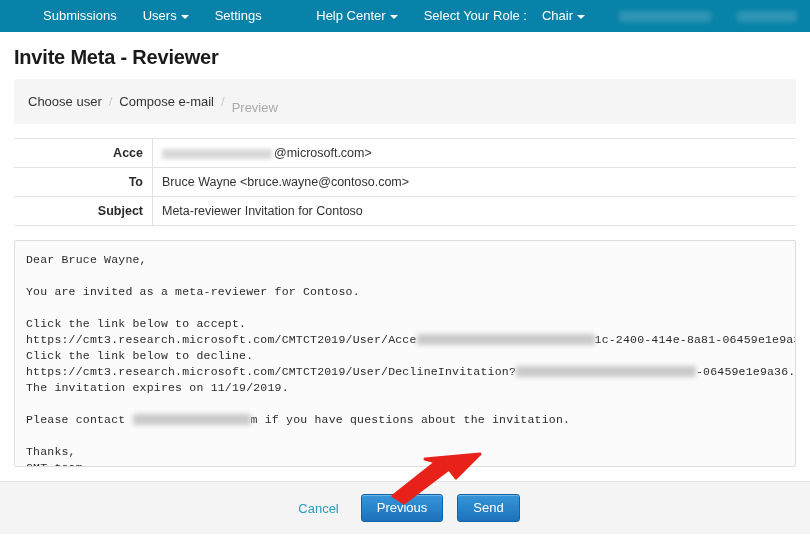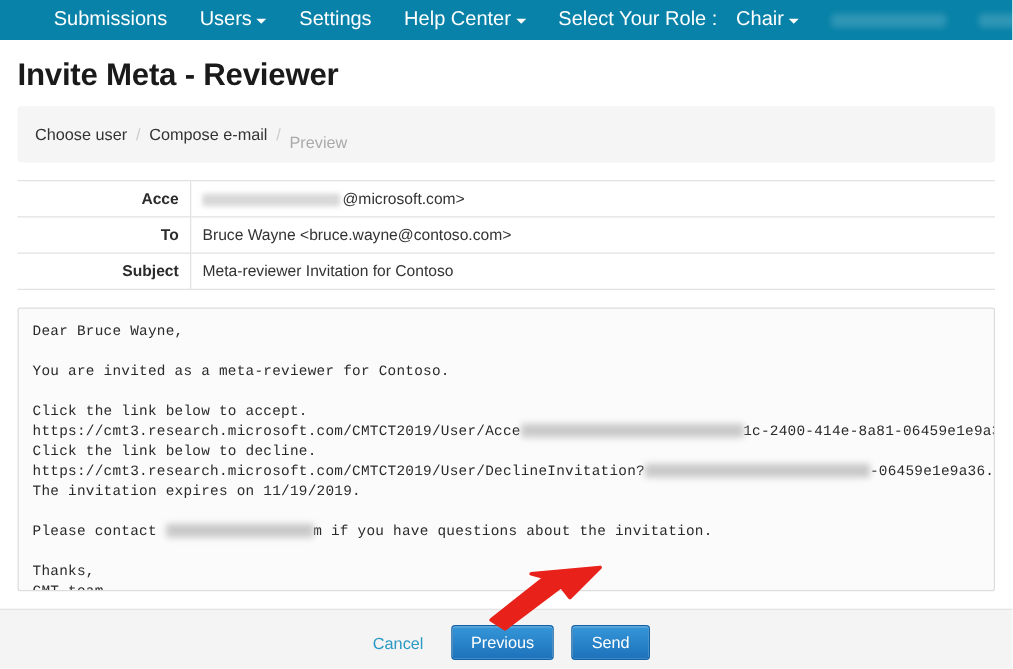--- a/index.html
+++ b/index.html
@@ -20,21 +20,21 @@
   .navbar {
     height: 32px;
     background: #0882a8;
     display: flex;
     align-items: center;
     padding-left: 30px;
     box-sizing: border-box;
   }
   .nav-item {
     color: #ffffff;
-    font-size: 16px;
+    font-size: 13px;
     padding: 0 13px;
     line-height: 32px;
     white-space: nowrap;
     cursor: pointer;
     display: flex;
     align-items: center;
     gap: 4px;
   }
   .nav-item.bold { font-weight: normal; padding-right: 2px; }
   .nav-gap-lg { width: 36px; }
@@ -50,21 +50,21 @@
   }
   .redacted-nav {
     height: 11px;
     border-radius: 3px;
     background: rgba(255,255,255,0.16);
     filter: blur(2.5px);
   }
 
   
   .page-title {
-    font-size: 25px;
+    font-size: 20px;
     font-weight: bold;
     color: #1a1a1a;
     padding: 14px 0 10px 14px;
     letter-spacing: -0.2px;
   }
 
   
   .breadcrumb {
     background: #f5f5f5;
     border-radius: 3px;

